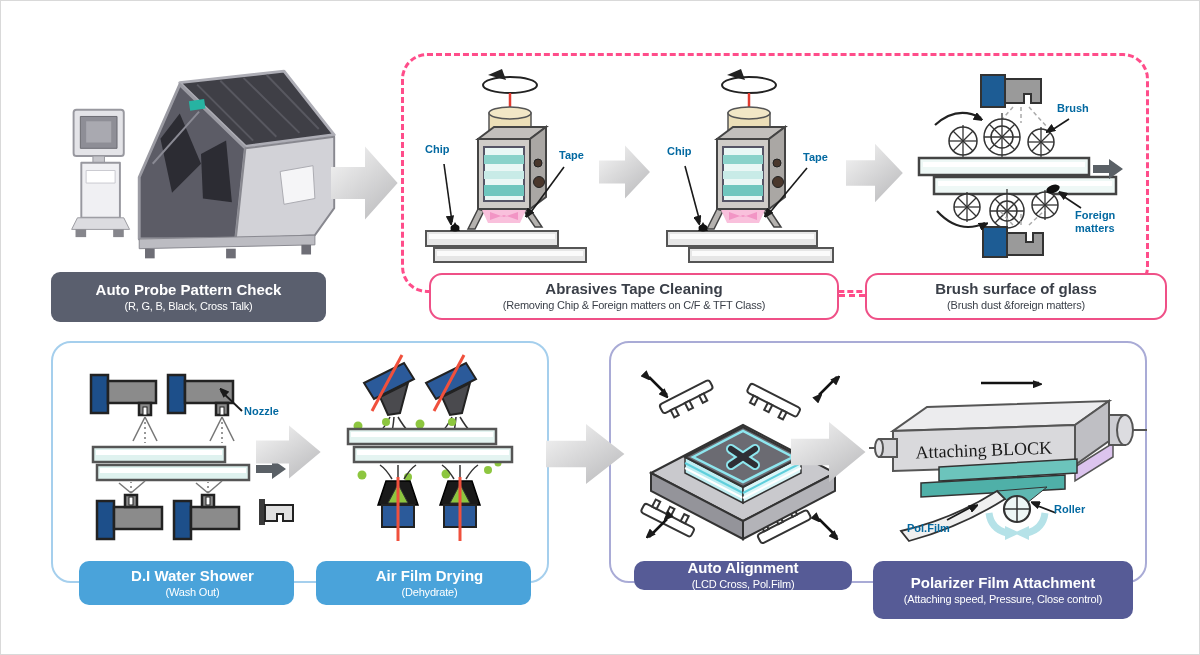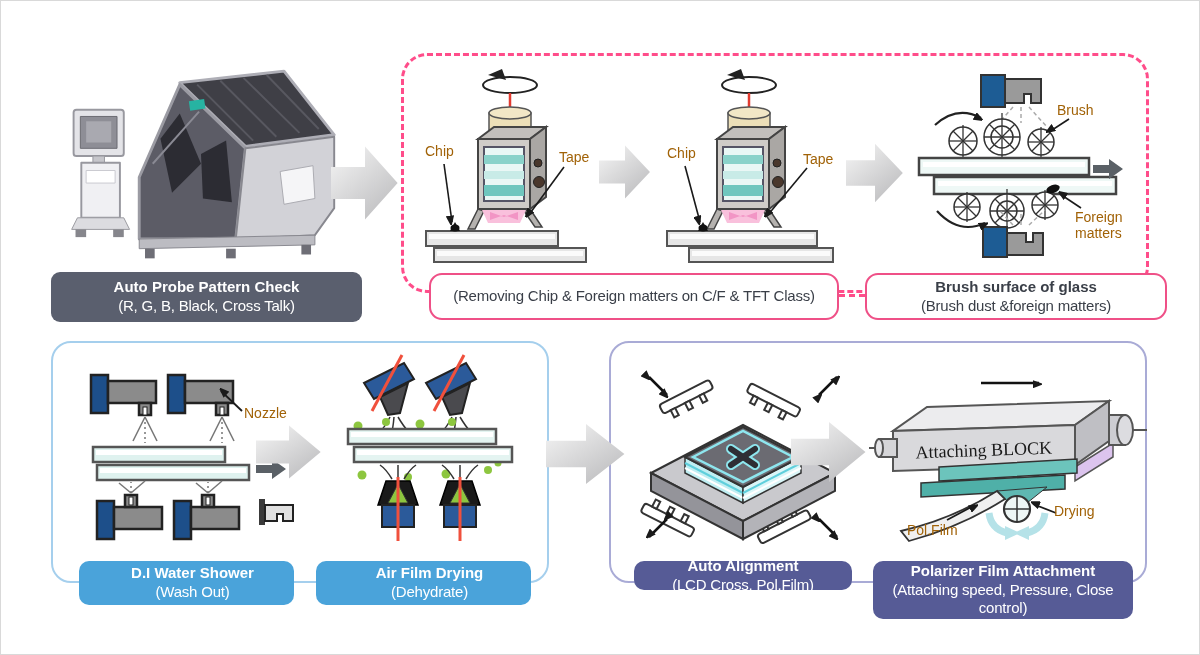--- a/index.html
+++ b/index.html
@@ -9,27 +9,27 @@
   svg.blockarrow{position:absolute;}
   
   .pink-dash{position:absolute;border:3px dashed #ff4d8a;border-radius:26px;box-sizing:border-box;}
   .container-blue{position:absolute;border:2.5px solid #a5cfed;border-radius:20px;box-sizing:border-box;}
   .container-purple{position:absolute;border:2.5px solid #a9abd6;border-radius:20px;box-sizing:border-box;}
   .dash-conn{position:absolute;border-top:3px dashed #ff4d8a;}
   
   .lbl{position:absolute;display:flex;flex-direction:column;justify-content:center;align-items:center;
        border-radius:10px;text-align:center;line-height:1.25;box-sizing:border-box;z-index:5;}
   .lbl .t{font-weight:700;font-size:15px;}
-  .lbl .s{font-size:15px;letter-spacing:-0.2px;}
+  .lbl .s{font-size:11px;letter-spacing:-0.2px;}
   .lbl-dark{background:#5a5f6e;color:#fff;border-radius:9px;}
   .lbl-pink{background:#fff;border:2.5px solid #ef5087;color:#3a3f48;border-radius:13px;}
   .lbl-blue{background:#4aa3da;color:#fff;padding-left:12px;}
   .lbl-purple{background:#565b96;color:#fff;}
   
-  .ann{position:absolute;font-size:14px;font-weight:400;color:#a16207;line-height:1.15;z-index:4;}
+  .ann{position:absolute;font-size:11px;font-weight:700;color:#0369a1;line-height:1.15;z-index:4;}
 </style>
 </head>
 <body>
 
 <div class="stage">
 
   <svg width="0" height="0" style="position:absolute">
     <defs>
       <linearGradient id="agrad" x1="0" y1="0" x2="0.8" y2="1">
         <stop offset="0" stop-color="#f6f6f6"></stop>
@@ -69,21 +69,21 @@
       <polygon points="196,106 288,94 288,168 268,196 186,200" fill="#d2d2d7" stroke="#88888f" stroke-width="2"></polygon>
       <polygon points="232,130 266,124 268,158 236,164" fill="#f5f5f7" stroke="#aaaab0"></polygon>
 
       <polygon points="86,200 268,196 268,206 86,210" fill="#bcbcc2" stroke="#88888f"></polygon>
       <rect x="92" y="210" width="10" height="10" fill="#6e6e76"></rect>
       <rect x="176" y="210" width="10" height="10" fill="#6e6e76"></rect>
       <rect x="254" y="206" width="10" height="10" fill="#6e6e76"></rect>
     </g>
   </svg>
 
-  <div class="lbl lbl-dark" style="left:50px;top:271px;width:311px;height:50px">
+  <div class="lbl lbl-dark" style="left:50px;top:271px;width:275px;height:50px">
     <div class="t">Auto Probe Pattern Check</div>
     <div class="s">(R, G, B, Black, Cross Talk)</div>
   </div>
 
   <svg class="blockarrow" style="left:330px;top:142px;width:68px;height:80px" viewBox="0 0 100 90" preserveAspectRatio="none">
     <polygon points="0,27 50,27 50,4 98,45 50,86 50,63 0,63" fill="url(#agrad)"></polygon>
   </svg>
 
   <div class="pink-dash" style="left:400px;top:52px;width:748px;height:240px"></div>
 
@@ -230,20 +230,21 @@
 
     <ellipse cx="152" cy="126" rx="7" ry="4" fill="#111" transform="rotate(-20 152 126)"></ellipse>
 
     <line x1="168" y1="56" x2="148" y2="69" stroke="#1a1a1a" stroke-width="1.6" marker-end="url(#ah)"></line>
     <line x1="180" y1="145" x2="159" y2="131" stroke="#1a1a1a" stroke-width="1.6" marker-end="url(#ah)"></line>
   </svg>
   <div class="ann" style="left:1056px;top:101px">Brush</div>
   <div class="ann" style="left:1074px;top:208px;width:64px">Foreign matters</div>
 
   <div class="lbl lbl-pink" style="left:428px;top:272px;width:410px;height:47px">
+    <div class="t">Abrasives Tape Cleaning</div>
     <div class="s">(Removing Chip &amp; Foreign matters on C/F &amp; TFT Class)</div>
   </div>
   <div class="dash-conn" style="left:838px;top:293px;width:26px"></div>
   <div class="lbl lbl-pink" style="left:864px;top:272px;width:302px;height:47px">
     <div class="t">Brush surface of glass</div>
     <div class="s">(Brush dust &amp;foreign matters)</div>
   </div>
 
   <div class="container-blue" style="left:50px;top:340px;width:498px;height:242px"></div>
 
@@ -468,21 +469,21 @@
 
     <path d="M120,150 Q122,166 138,170" fill="none" stroke="#b5e2e8" stroke-width="7"></path>
     <polygon points="136,177 151,170 136,163" fill="#b5e2e8"></polygon>
     <path d="M176,150 Q174,166 158,170" fill="none" stroke="#b5e2e8" stroke-width="7"></path>
     <polygon points="160,177 145,170 160,163" fill="#b5e2e8"></polygon>
 
     <line x1="78" y1="157" x2="106" y2="142" stroke="#1a1a1a" stroke-width="1.8" marker-end="url(#ah)"></line>
     <line x1="187" y1="150" x2="164" y2="141" stroke="#1a1a1a" stroke-width="1.8" marker-end="url(#ah)"></line>
   </svg>
   <div class="ann" style="left:906px;top:521px">Pol.Film</div>
-  <div class="ann" style="left:1053px;top:502px">Drying</div>
+  <div class="ann" style="left:1053px;top:502px">Roller</div>
 
   <div class="lbl lbl-purple" style="left:633px;top:560px;width:218px;height:29px">
     <div class="t">Auto Alignment</div>
     <div class="s">(LCD Cross, Pol.Film)</div>
   </div>
   <div class="lbl lbl-purple" style="left:872px;top:560px;width:260px;height:58px">
     <div class="t">Polarizer Film Attachment</div>
     <div class="s">(Attaching speed, Pressure, Close control)</div>
   </div>
 

